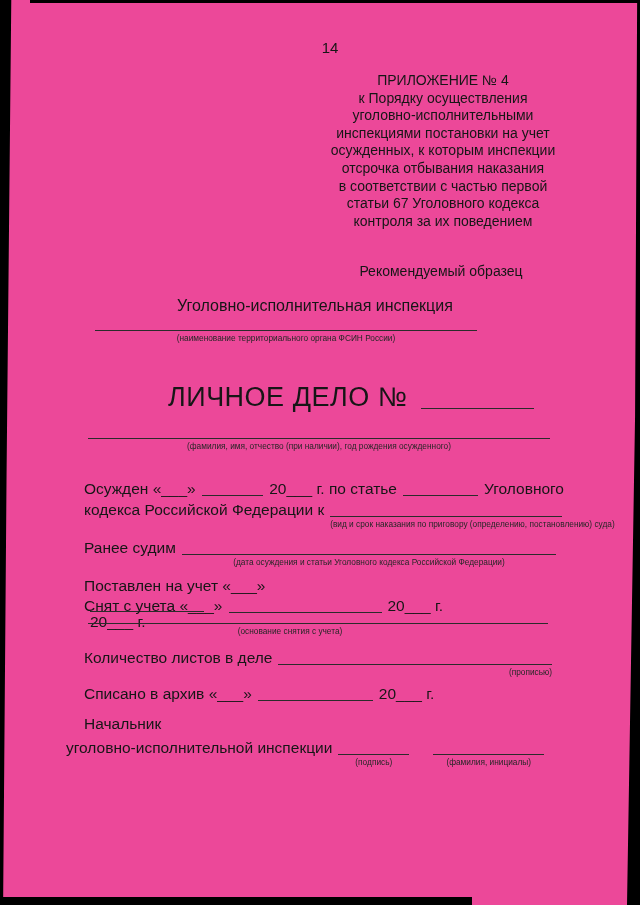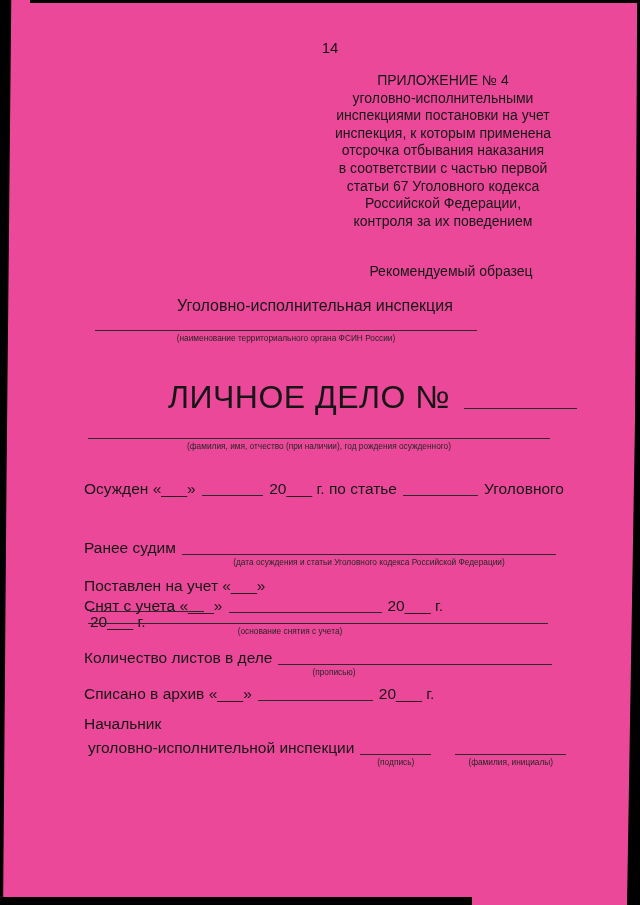--- a/index.html
+++ b/index.html
@@ -14,55 +14,55 @@
   #edge-bottom{left:0;bottom:0;width:472px;height:8px;}
 
   .abs{position:absolute;}
   .row{display:flex;align-items:flex-start;font-size:15.5px;line-height:19px;white-space:nowrap;}
   .row>*+*{margin-left:6px;}
   .bl{display:inline-block;height:16px;border-bottom:1.5px solid #2b2b2b;}
   .grow{flex:1;}
   .bwc{display:flex;flex-direction:column;min-width:0;}
   .bwc .ln{height:16px;border-bottom:1.5px solid #2b2b2b;}
   .cap{font-size:8.3px;line-height:11px;color:#262626;padding-top:2px;text-align:center;white-space:nowrap;}
-  .cap-left{text-align:left;padding-left:34px;}
+  .cap-left{text-align:right;padding-left:34px;}
   .rule-cap .rl{border-top:1.7px solid #2b2b2b;height:0;}
   .pageno{font-size:15px;}
   .hdr{font-size:14px;line-height:17.6px;text-align:center;}
   .rec{font-size:14px;text-align:center;}
   .insp{font-size:16px;}
   .title-row{display:flex;align-items:flex-end;}
-  .title-txt{font-size:32px;line-height:30px;letter-spacing:.5px;}
+  .title-txt{font-size:27px;line-height:30px;letter-spacing:.5px;}
   .title-row .bl{height:6px;margin-left:14px;margin-bottom:3px;}
 </style>
 </head>
 <body>
 
 <div class="page">
 
   <div class="edge" id="edge-left"></div>
   <div class="edge" id="edge-top"></div>
   <div class="edge" id="edge-right"></div>
   <div class="edge" id="edge-bottom"></div>
 
   <div class="abs pageno" style="left:300px;top:39px;width:60px;text-align:center;">14</div>
 
   <div class="abs hdr" style="left:330px;top:72px;width:226px;">
     <div>ПРИЛОЖЕНИЕ № 4</div>
+    <div>к Порядку осуществления</div>
     <div>уголовно-исполнительными</div>
     <div>инспекциями постановки на учет</div>
-    <div>инспекция, к которым применена</div>
+    <div>осужденных, к которым инспекции</div>
     <div>отсрочка отбывания наказания</div>
     <div>в соответствии с частью первой</div>
     <div>статьи 67 Уголовного кодекса</div>
-    <div>Российской Федерации,</div>
     <div>контроля за их поведением</div>
   </div>
 
-  <div class="abs rec" style="left:340px;top:263px;width:222px;">Рекомендуемый образец</div>
+  <div class="abs rec" style="left:330px;top:263px;width:222px;">Рекомендуемый образец</div>
 
   <div class="abs row insp" style="left:177px;top:296px;width:302px;gap:32px;">
     <span>Уголовно-исполнительная инспекция</span>
     <span class="bl" style="width:48px;margin-top:2px;"></span>
   </div>
   <div class="abs rule-cap" style="left:95px;top:330px;width:382px;">
     <div class="rl"></div>
     <div class="cap">(наименование территориального органа ФСИН России)</div>
   </div>
 
@@ -76,20 +76,27 @@
   </div>
 
   <div class="abs row" style="left:84px;top:479px;width:480px;">
     <span>Осужден «___»</span>
     <span class="bl grow" style="flex:0.9;"></span>
     <span>20___ г. по статье</span>
     <span class="bl grow" style="flex:1.1;"></span>
     <span>Уголовного</span>
   </div>
 
+  <div class="abs row" style="left:84px;top:500px;width:478px;">
+    <span>кодекса Российской Федерации к</span>
+    <span class="bwc grow">
+      <span class="ln"></span>
+      <span class="cap">(вид и срок наказания по приговору (определению, постановлению) суда)</span>
+    </span>
+  </div>
 
   <div class="abs row" style="left:84px;top:538px;width:472px;">
     <span>Ранее судим</span>
     <span class="bwc grow">
       <span class="ln"></span>
       <span class="cap">(дата осуждения и статьи Уголовного кодекса Российской Федерации)</span>
     </span>
   </div>
 
   <div class="abs row" style="left:84px;top:576px;flex-direction:column;">
@@ -118,21 +125,21 @@
 
   <div class="abs row" style="left:84px;top:684px;">
     <span>Списано в архив «___»</span>
     <span class="bl" style="width:115px;"></span>
     <span>20___ г.</span>
   </div>
 
   <div class="abs row" style="left:84px;top:714px;">
     <span>Начальник</span>
   </div>
-  <div class="abs row" style="left:88px;top:738px;width:478px;">
+  <div class="abs row" style="left:66px;top:738px;width:478px;">
     <span>уголовно-исполнительной инспекции</span>
     <span class="bwc" style="width:82px;">
       <span class="ln"></span>
       <span class="cap">(подпись)</span>
     </span>
     <span style="width:14px;"></span>
     <span class="bwc" style="width:128px;">
       <span class="ln"></span>
       <span class="cap">(фамилия, инициалы)</span>
     </span>

